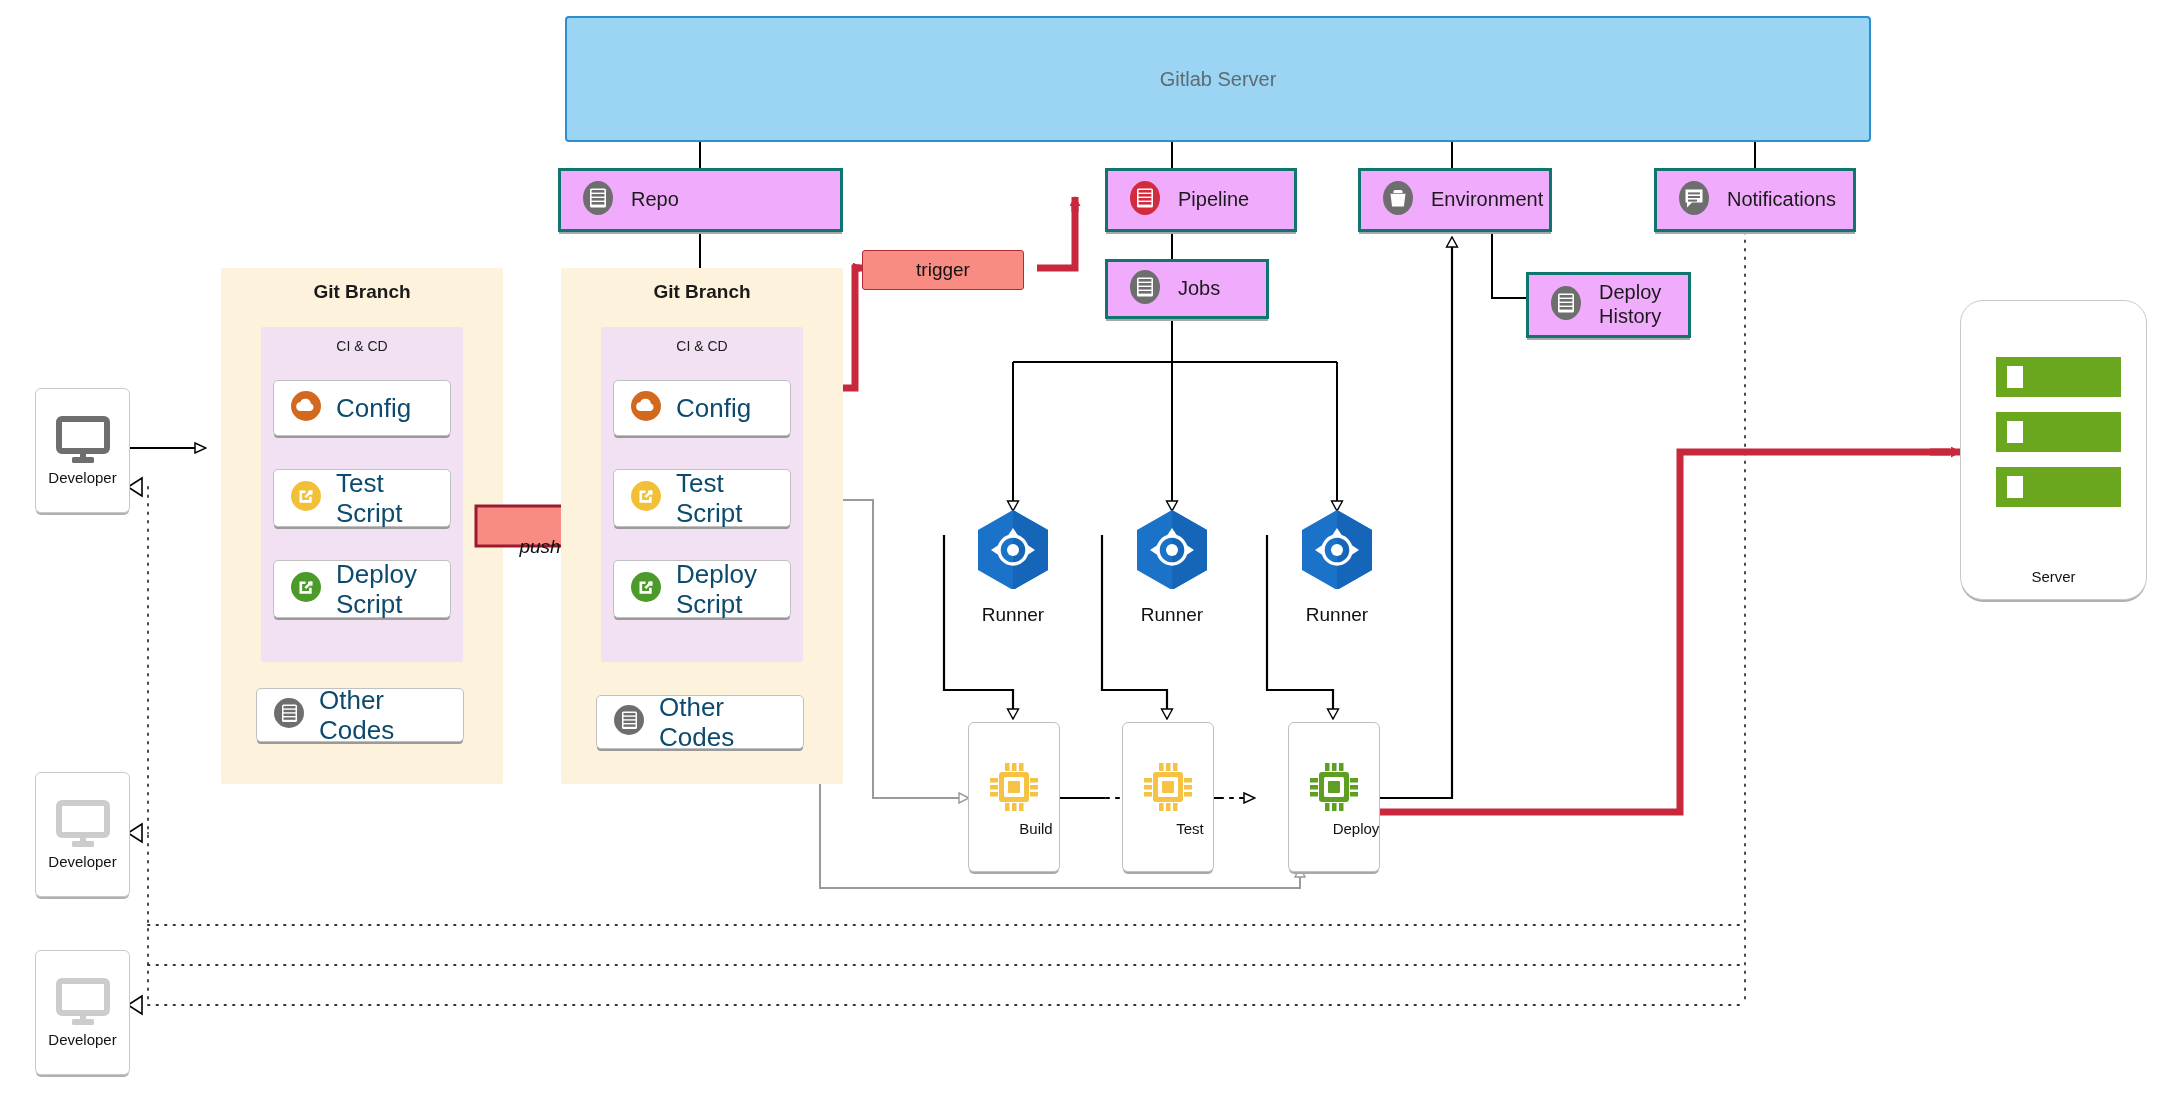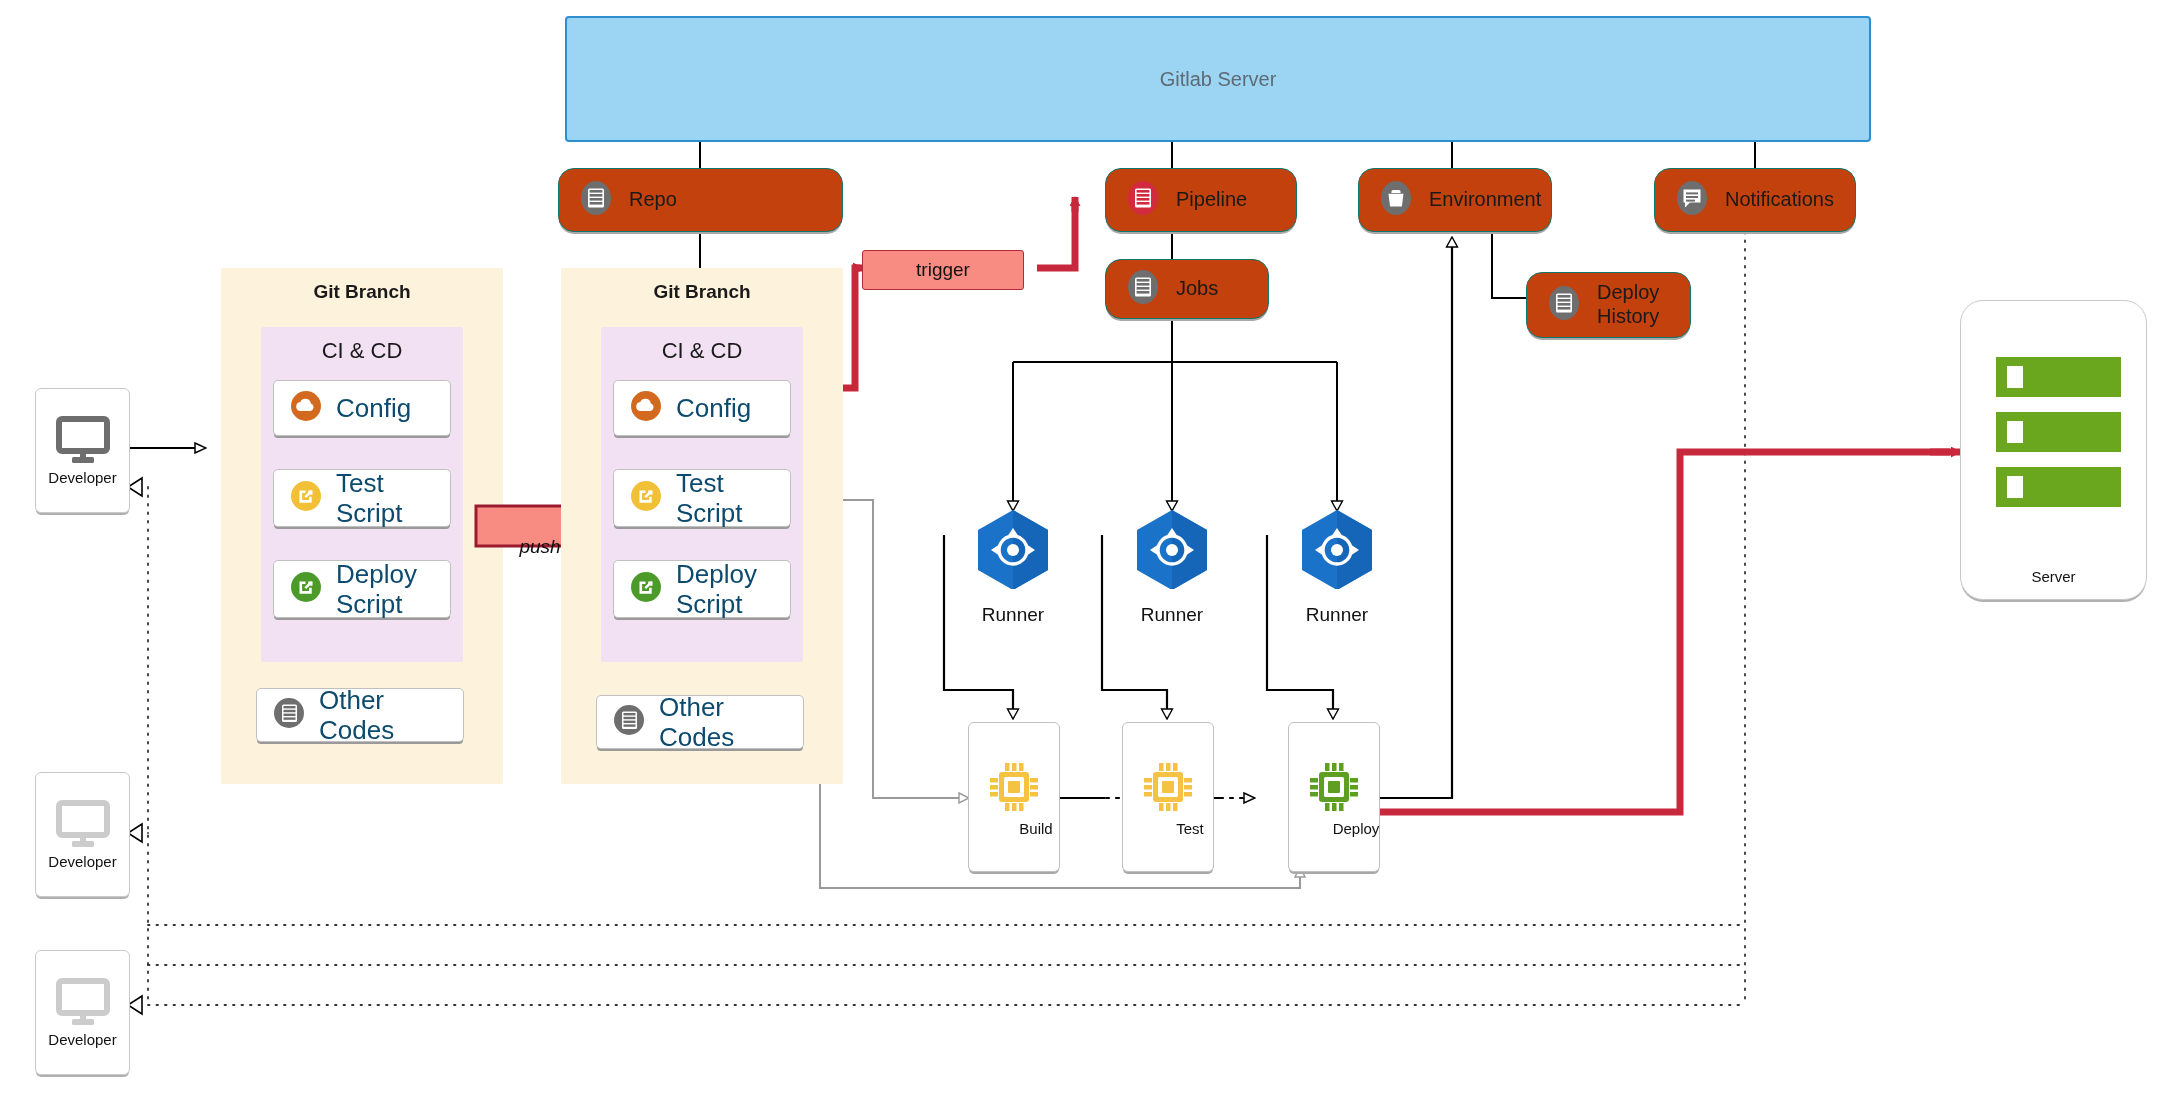--- a/index.html
+++ b/index.html
@@ -4,21 +4,21 @@
 <style>
   html,body{margin:0;padding:0;background:#ffffff;}
   body{width:2180px;height:1106px;overflow:hidden;font-family:"Liberation Sans","DejaVu Sans",sans-serif;}
   #stage{position:relative;width:2180px;height:1106px;}
   #wires{position:absolute;left:0;top:0;width:2180px;height:1106px;pointer-events:none;}
 
   .node{position:absolute;box-sizing:border-box;}
 
   
   .card{
-    background:#c2410c;border:1px solid #0f766e;border-radius:16px;
+    background:#f0abfc;border:3px solid #0f766e;border-radius:0;
     box-shadow:0 3px 0 -1px #a8a8a8;
   }
 
   
   .gitlab-server{
     background:#9CD4F3;border:2px solid #2E8FD0;border-radius:4px;
     display:flex;align-items:center;justify-content:center;
     color:#5d6b74;font-size:20px;
   }
 
@@ -34,21 +34,21 @@
   }
   .branch .btitle{
     position:absolute;left:0;right:0;top:12px;text-align:center;
     font-size:19px;color:#1a1a1a;font-weight:600;
   }
   .cicd{
     position:absolute;background:#F2E1F3;border:1px solid #F2E1F3;border-radius:2px;
   }
   .cicd .ctitle{
     position:absolute;left:0;right:0;top:10px;text-align:center;
-    font-size:22px;color:#1a1a1a;
+    font-size:14px;color:#1a1a1a;
   }
 
   .item{
     position:absolute;background:#fff;border:1px solid #c0c0c0;border-radius:5px;
     box-shadow:0 3px 0 -1px #9a9a9a;
     display:flex;align-items:center;gap:12px;padding-left:14px;box-sizing:border-box;
   }
   .item .lbl{font-size:26px;color:#0c4a6e;line-height:1.16;}
 
   

